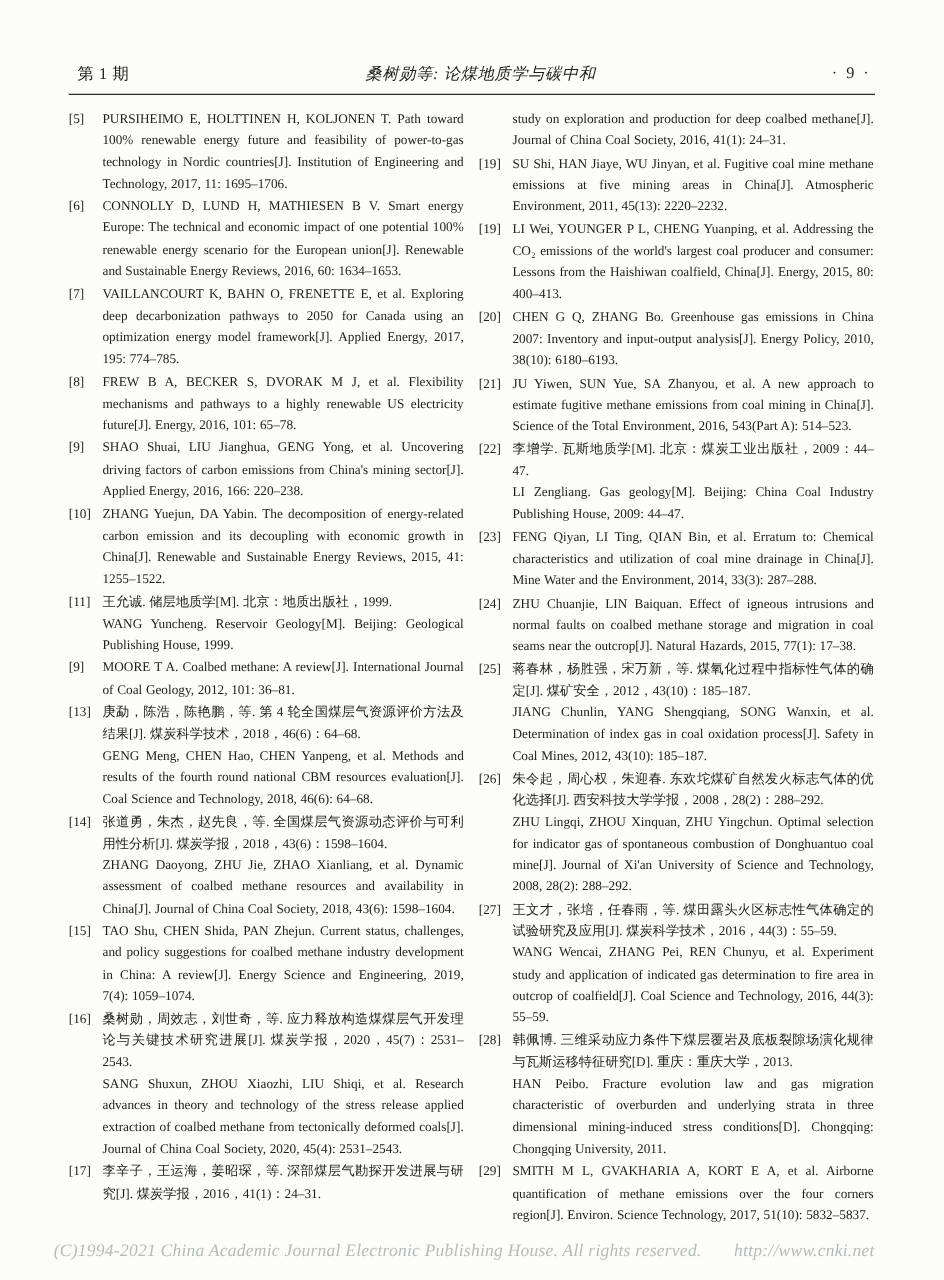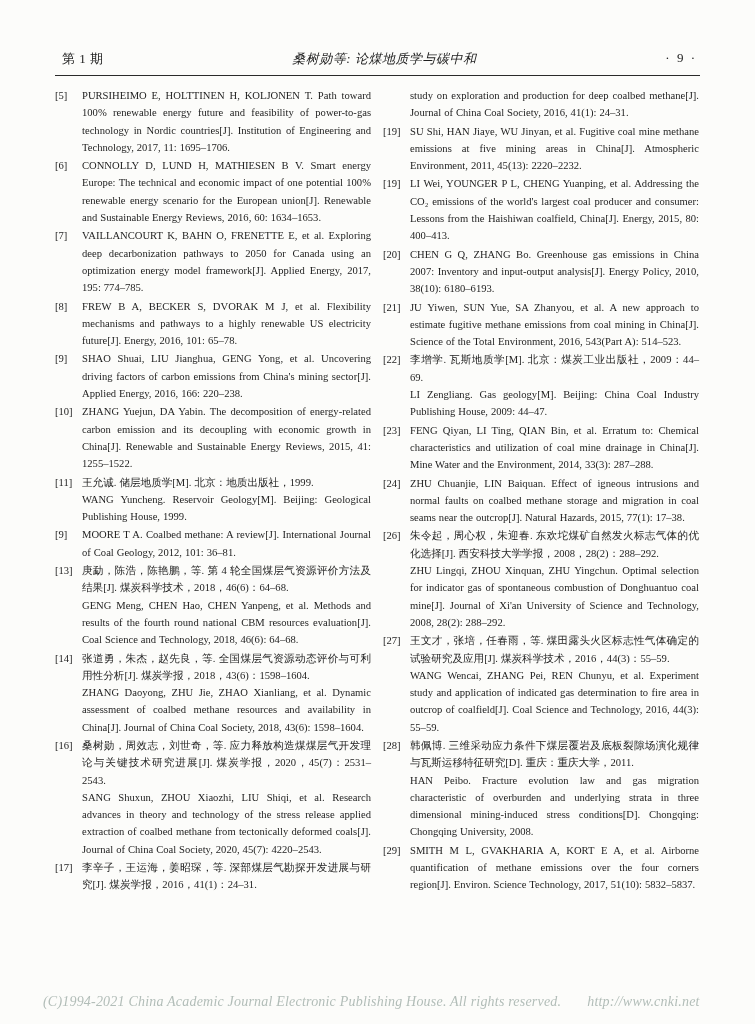--- a/index.html
+++ b/index.html
@@ -125,23 +125,27 @@
           <span class="ref-num">[13]</span>
           <p class="ref-part">庚勐，陈浩，陈艳鹏，等. 第 4 轮全国煤层气资源评价方法及结果[J]. 煤炭科学技术，2018，46(6)：64–68.</p>
           <p class="ref-part">GENG Meng, CHEN Hao, CHEN Yanpeng, et al. Methods and results of the fourth round national CBM resources evaluation[J]. Coal Science and Technology, 2018, 46(6): 64–68.</p>
         </div>
         <div class="ref">
           <span class="ref-num">[14]</span>
           <p class="ref-part">张道勇，朱杰，赵先良，等. 全国煤层气资源动态评价与可利用性分析[J]. 煤炭学报，2018，43(6)：1598–1604.</p>
           <p class="ref-part">ZHANG Daoyong, ZHU Jie, ZHAO Xianliang, et al. Dynamic assessment of coalbed methane resources and availability in China[J]. Journal of China Coal Society, 2018, 43(6): 1598–1604.</p>
         </div>
         <div class="ref">
+          <span class="ref-num">[15]</span>
+          <p class="ref-part">TAO Shu, CHEN Shida, PAN Zhejun. Current status, challenges, and policy suggestions for coalbed methane industry development in China: A review[J]. Energy Science and Engineering, 2019, 7(4): 1059–1074.</p>
+        </div>
+        <div class="ref">
           <span class="ref-num">[16]</span>
           <p class="ref-part">桑树勋，周效志，刘世奇，等. 应力释放构造煤煤层气开发理论与关键技术研究进展[J]. 煤炭学报，2020，45(7)：2531–2543.</p>
-          <p class="ref-part">SANG Shuxun, ZHOU Xiaozhi, LIU Shiqi, et al. Research advances in theory and technology of the stress release applied extraction of coalbed methane from tectonically deformed coals[J]. Journal of China Coal Society, 2020, 45(7): 4220–2543.</p>
+          <p class="ref-part">SANG Shuxun, ZHOU Xiaozhi, LIU Shiqi, et al. Research advances in theory and technology of the stress release applied extraction of coalbed methane from tectonically deformed coals[J]. Journal of China Coal Society, 2020, 45(4): 2531–2543.</p>
         </div>
         <div class="ref">
           <span class="ref-num">[17]</span>
           <p class="ref-part">李辛子，王运海，姜昭琛，等. 深部煤层气勘探开发进展与研究[J]. 煤炭学报，2016，41(1)：24–31.</p>
         </div>
       </div>
     <div class="col" id="col-right">
         <div class="ref">
           <span class="ref-num"></span>
           <p class="ref-part">study on exploration and production for deep coalbed methane[J]. Journal of China Coal Society, 2016, 41(1): 24–31.</p>
@@ -157,45 +161,50 @@
         <div class="ref">
           <span class="ref-num">[20]</span>
           <p class="ref-part">CHEN G Q, ZHANG Bo. Greenhouse gas emissions in China 2007: Inventory and input-output analysis[J]. Energy Policy, 2010, 38(10): 6180–6193.</p>
         </div>
         <div class="ref">
           <span class="ref-num">[21]</span>
           <p class="ref-part">JU Yiwen, SUN Yue, SA Zhanyou, et al. A new approach to estimate fugitive methane emissions from coal mining in China[J]. Science of the Total Environment, 2016, 543(Part A): 514–523.</p>
         </div>
         <div class="ref">
           <span class="ref-num">[22]</span>
-          <p class="ref-part">李增学. 瓦斯地质学[M]. 北京：煤炭工业出版社，2009：44–69.</p>
+          <p class="ref-part">李增学. 瓦斯地质学[M]. 北京：煤炭工业出版社，2009：44–47.</p>
           <p class="ref-part">LI Zengliang. Gas geology[M]. Beijing: China Coal Industry Publishing House, 2009: 44–47.</p>
         </div>
         <div class="ref">
           <span class="ref-num">[23]</span>
           <p class="ref-part">FENG Qiyan, LI Ting, QIAN Bin, et al. Erratum to: Chemical characteristics and utilization of coal mine drainage in China[J]. Mine Water and the Environment, 2014, 33(3): 287–288.</p>
         </div>
         <div class="ref">
           <span class="ref-num">[24]</span>
           <p class="ref-part">ZHU Chuanjie, LIN Baiquan. Effect of igneous intrusions and normal faults on coalbed methane storage and migration in coal seams near the outcrop[J]. Natural Hazards, 2015, 77(1): 17–38.</p>
+        </div>
+        <div class="ref">
+          <span class="ref-num">[25]</span>
+          <p class="ref-part">蒋春林，杨胜强，宋万新，等. 煤氧化过程中指标性气体的确定[J]. 煤矿安全，2012，43(10)：185–187.</p>
+          <p class="ref-part">JIANG Chunlin, YANG Shengqiang, SONG Wanxin, et al. Determination of index gas in coal oxidation process[J]. Safety in Coal Mines, 2012, 43(10): 185–187.</p>
         </div>
         <div class="ref">
           <span class="ref-num">[26]</span>
           <p class="ref-part">朱令起，周心权，朱迎春. 东欢坨煤矿自然发火标志气体的优化选择[J]. 西安科技大学学报，2008，28(2)：288–292.</p>
           <p class="ref-part">ZHU Lingqi, ZHOU Xinquan, ZHU Yingchun. Optimal selection for indicator gas of spontaneous combustion of Donghuantuo coal mine[J]. Journal of Xi'an University of Science and Technology, 2008, 28(2): 288–292.</p>
         </div>
         <div class="ref">
           <span class="ref-num">[27]</span>
           <p class="ref-part">王文才，张培，任春雨，等. 煤田露头火区标志性气体确定的试验研究及应用[J]. 煤炭科学技术，2016，44(3)：55–59.</p>
           <p class="ref-part">WANG Wencai, ZHANG Pei, REN Chunyu, et al. Experiment study and application of indicated gas determination to fire area in outcrop of coalfield[J]. Coal Science and Technology, 2016, 44(3): 55–59.</p>
         </div>
         <div class="ref">
           <span class="ref-num">[28]</span>
-          <p class="ref-part">韩佩博. 三维采动应力条件下煤层覆岩及底板裂隙场演化规律与瓦斯运移特征研究[D]. 重庆：重庆大学，2011.</p>
-          <p class="ref-part">HAN Peibo. Fracture evolution law and gas migration characteristic of overburden and underlying strata in three dimensional mining-induced stress conditions[D]. Chongqing: Chongqing University, 2008.</p>
+          <p class="ref-part">韩佩博. 三维采动应力条件下煤层覆岩及底板裂隙场演化规律与瓦斯运移特征研究[D]. 重庆：重庆大学，2013.</p>
+          <p class="ref-part">HAN Peibo. Fracture evolution law and gas migration characteristic of overburden and underlying strata in three dimensional mining-induced stress conditions[D]. Chongqing: Chongqing University, 2011.</p>
         </div>
         <div class="ref">
           <span class="ref-num">[29]</span>
           <p class="ref-part">SMITH M L, GVAKHARIA A, KORT E A, et al. Airborne quantification of methane emissions over the four corners region[J]. Environ. Science Technology, 2017, 51(10): 5832–5837.</p>
         </div>
       </div>
   </div>
 
   <div class="footer">
     <span>(C)1994-2021 China Academic Journal Electronic Publishing House. All rights reserved.</span><span class="url">http://www.cnki.net</span>

